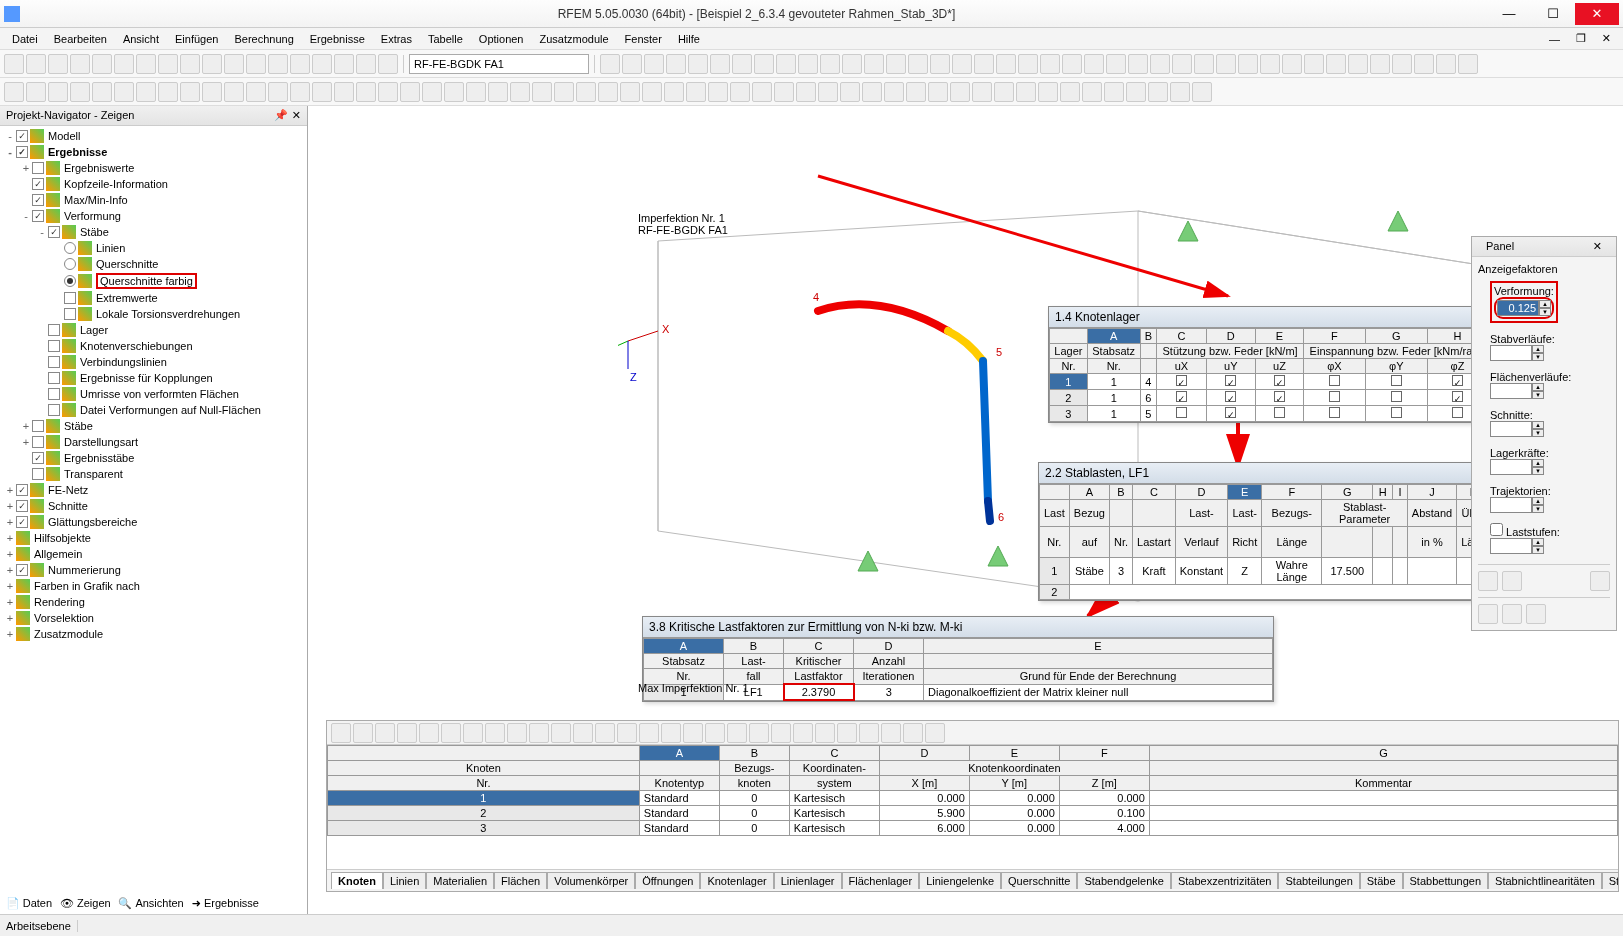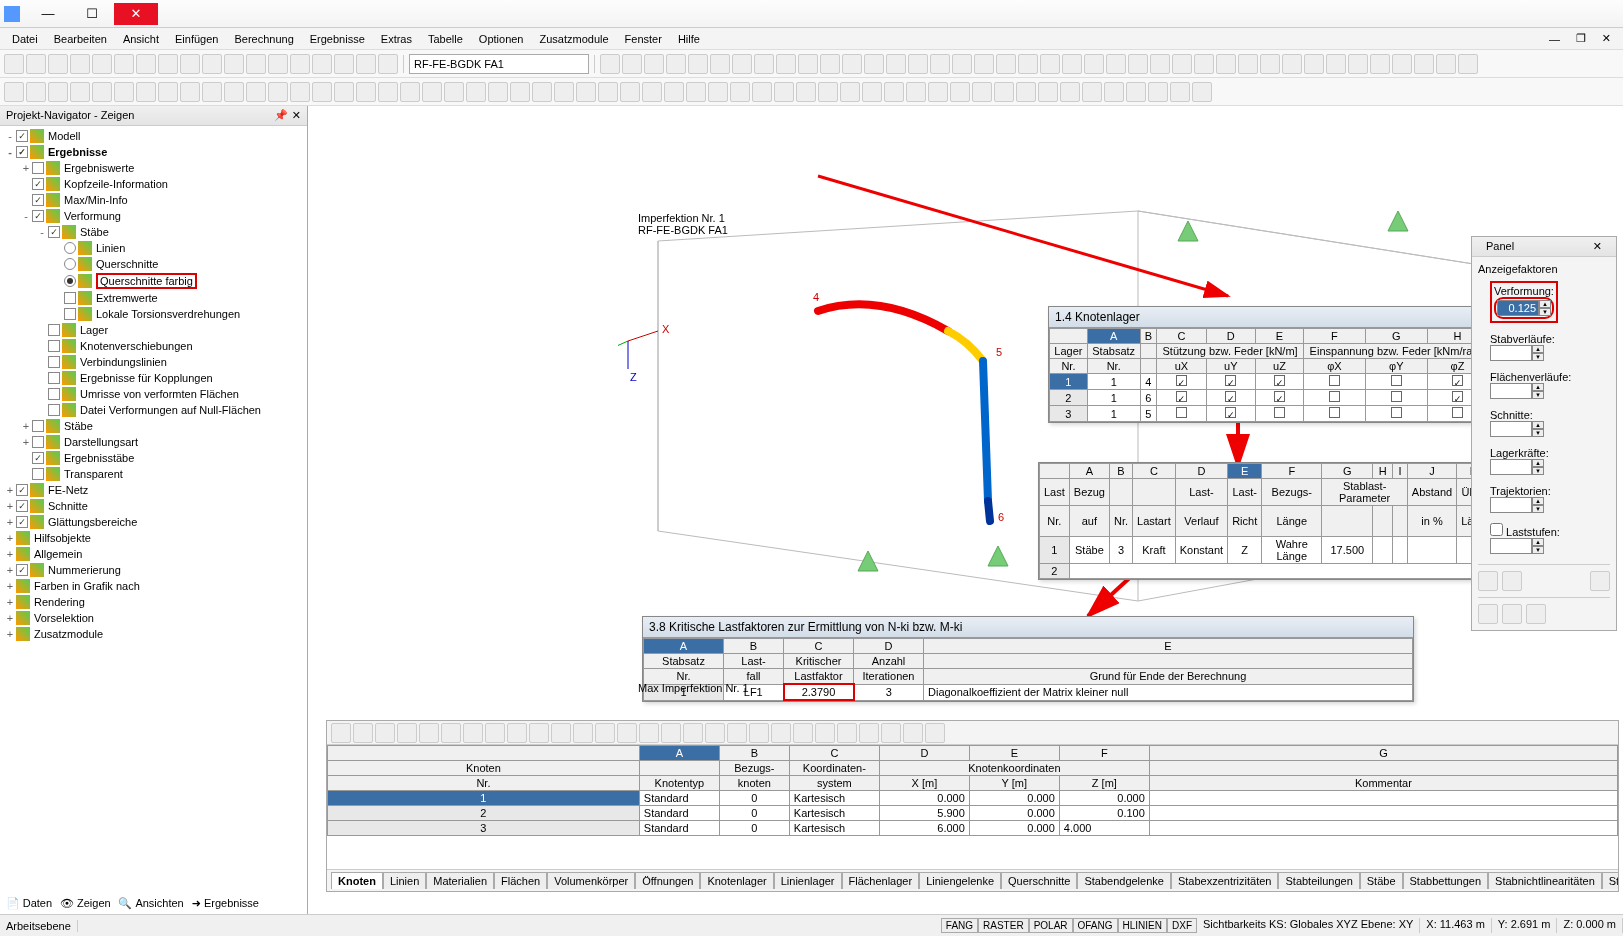--- a/index.html
+++ b/index.html
@@ -94,20 +94,21 @@
 
 .imper-label { position:absolute; left:330px; top:106px; font-size:11px; color:#000; }
 .imper-sub  { position:absolute; left:330px; top:118px; font-size:11px; color:#000; }
 .max-label  { position:absolute; left:330px; bottom:220px; font-size:11px; }
 </style>
 </head>
 <body>
 
 <div class="titlebar">
   <span style="width:16px;height:16px;background:#59f;display:inline-block;margin-right:6px;"></span>
+  <span class="title">RFEM 5.05.0030 (64bit) - [Beispiel 2_6.3.4 gevouteter Rahmen_Stab_3D*]</span>
   <div class="win-btns">
     <div class="win-btn">—</div>
     <div class="win-btn">☐</div>
     <div class="win-btn close">✕</div>
   </div>
 </div>
 
 <div class="menubar">
   <span>Datei</span>
   <span>Bearbeiten</span>
@@ -618,20 +619,21 @@
               <td><span class="cb"></span></td>
               <td><span class="cb"></span></td>
               <td><span class="cb"></span></td>
               <td><span class="cb"></span></td>
             </tr>
           </tbody>
       </table>
     </div>
 
     <div class="float-table" style="left:730px; top:356px; width:550px;">
+      <div class="ft-title">2.2 Stablasten, LF1</div>
       <table class="grid" style="width:100%">
         <tbody>
             <tr>
               <th></th>
           <th>A</th>
               <th>B</th>
               <th>C</th>
               <th>D</th>
           <th class="sel">E</th>
               <th>F</th>
@@ -690,21 +692,21 @@
           <td class="cell-red">-20.00</td>
         </tr>
         <tr>
               <th class="rowhead">2</th>
               <td colspan="13"></td>
             </tr>
       </tbody>
         </table>
     </div>
 
-    <div class="float-table" style="left:334px; top:510px; width:772px;">
+    <div class="float-table" style="left:334px; top:510px; width:632px;">
       <div class="ft-title">3.8 Kritische Lastfaktoren zur Ermittlung von N-ki bzw. M-ki</div>
       <table class="grid" style="width:100%">
         <tbody>
             <tr>
               <th class="sel" style="width:80px">A</th>
               <th style="width:60px">B</th>
               <th style="width:70px">C</th>
               <th style="width:70px">D</th>
               <th>E</th>
             </tr>
@@ -913,21 +915,21 @@
             <td style="text-align:right">0.100</td>
             <td></td>
           </tr>
           <tr>
             <th class="rowhead">3</th>
             <td style="text-align:left">Standard</td>
             <td>0</td>
             <td style="text-align:left">Kartesisch</td>
             <td style="text-align:right">6.000</td>
             <td style="text-align:right">0.000</td>
-            <td style="text-align:left">4.000</td>
+            <td style="text-align:right">4.000</td>
             <td></td>
           </tr>
         </tbody>
     </table>
   </div>
   <div class="bd-tabs" id="bdtabs">
       <span class="bd-tab active">Knoten</span>
       <span class="bd-tab">Linien</span>
       <span class="bd-tab">Materialien</span>
       <span class="bd-tab">Flächen</span>
@@ -950,27 +952,13 @@
 
 <div class="status-tabs">
   <span>📄 <span>Daten</span></span>
   <span>👁 <span>Zeigen</span></span>
   <span>🔍 <span>Ansichten</span></span>
   <span>➜ <span>Ergebnisse</span></span>
 </div>
 
 <div class="statusbar">
   <div class="seg">Arbeitsebene</div>
-  <div class="right">
-    <div class="toggle-btns">
-      <span>FANG</span>
-        <span>RASTER</span>
-        <span>POLAR</span>
-      <span>OFANG</span>
-        <span>HLINIEN</span>
-        <span>DXF</span>
-    </div>
-    <div class="seg">Sichtbarkeits KS: Globales XYZ Ebene: XY</div>
-    <div class="seg">X: 11.463 m</div>
-    <div class="seg">Y: 2.691 m</div>
-    <div class="seg">Z: 0.000 m</div>
-  </div>
 </div>
 
 </body></html>

